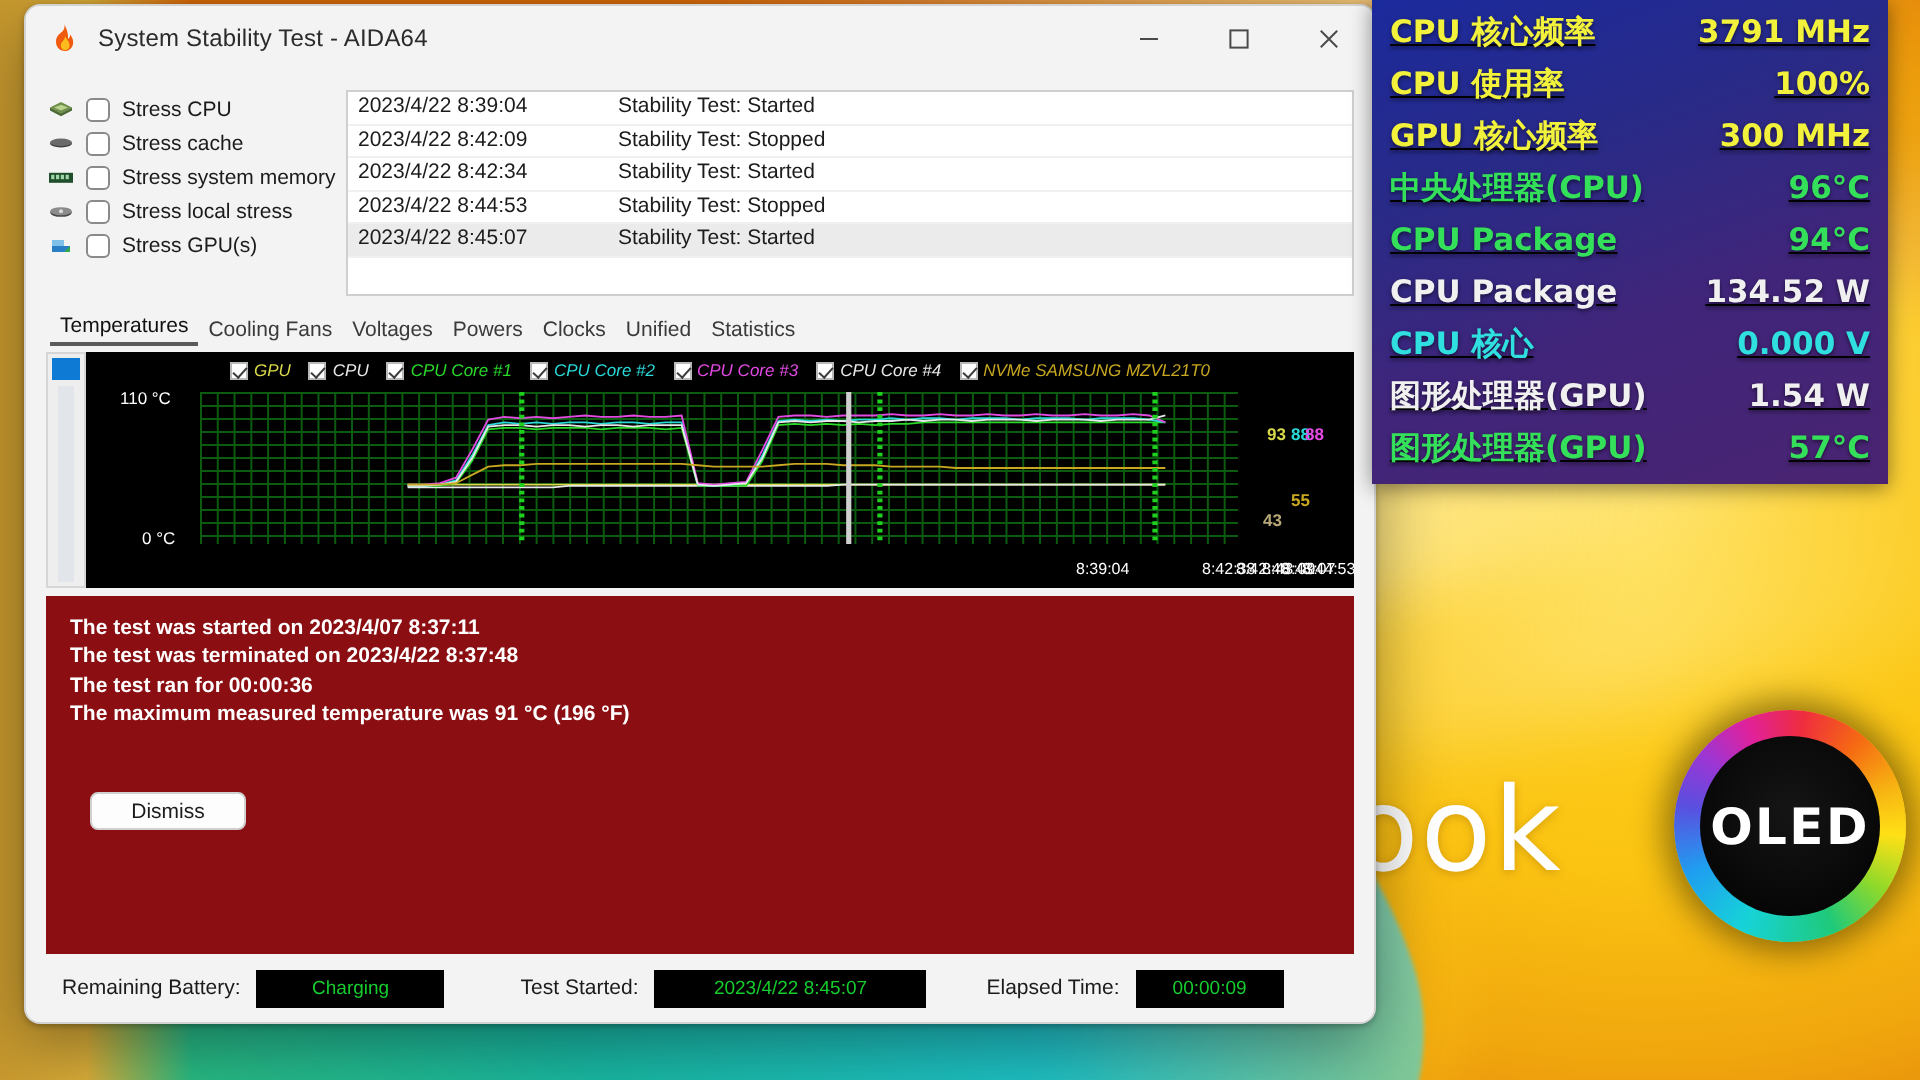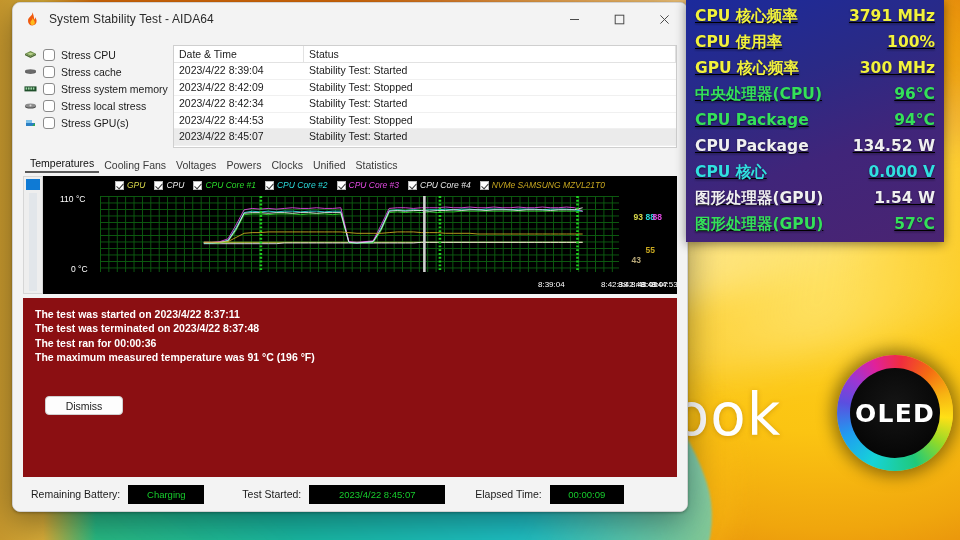--- a/index.html
+++ b/index.html
@@ -203,21 +203,21 @@
   }
 
   
   #status-row { height: 34px; flex: 0 0 34px; display: flex; align-items: center; gap: 0; padding-left: 8px; }
   .st-label { font-size: 10.5px; color: #1b1b1b; margin-right: 8px; white-space: nowrap; }
   .st-field {
     background: #000; color: #16cc2c; font-size: 9.5px;
     display: flex; align-items: center; justify-content: center;
     height: 19px; white-space: nowrap;
   }
-  #f-batt { width: 76px; }
+  #f-batt { width: 94px; }
   #f-start { width: 136px; }
   #f-elapsed { width: 74px; }
   .sp-lg { width: 38px; } .sp-md { width: 30px; }
 
   
   #btn-bar {
     height: 44px; flex: 0 0 44px; border-top: 1px solid #e3e3e3;
     background: #f6f6f6; display: flex; align-items: center; padding: 0 13px; gap: 0;
   }
   .btn {
@@ -354,24 +354,20 @@
                 <polygon points="3,10 9,10 12,7 12,10" fill="#2fa84f"></polygon>
                 <rect x="3" y="4" width="6" height="3" fill="#7fc1e8"></rect>
               </svg>
           </span>
           <span class="cbx"></span>
           <span class="opt-label">Stress GPU(s)</span>
         </div>
       </div>
 
       <div id="log-box">
-        <div id="log-head">
-          <div class="lh c1">Date &amp; Time</div>
-          <div class="lh c2">Status</div>
-        </div>
         <div class="log-row">
           <div class="lc c1">2023/4/22 8:39:04</div>
           <div class="lc c2">Stability Test: Started</div>
         </div>
         <div class="log-row">
           <div class="lc c1">2023/4/22 8:42:09</div>
           <div class="lc c2">Stability Test: Stopped</div>
         </div>
         <div class="log-row">
           <div class="lc c1">2023/4/22 8:42:34</div>
@@ -467,21 +463,21 @@
         <div class="tlabel" style="left:495px">8:39:04</div>
         <div class="tlabel" style="left:558px">8:42:38</div>
         <div class="tlabel" style="left:575px">8:42:48</div>
         <div class="tlabel" style="left:588px">8:43:09</div>
         <div class="tlabel" style="left:598px">8:43:07</div>
         <div class="tlabel" style="left:608px">8:44:53</div>
       </div>
     </div>
 
     <div id="alert-box">
-      <div class="alert-line">The test was started on 2023/4/22 8:37:11</div>
+      <div class="alert-line">The test was started on 2023/4/07 8:37:11</div>
       <div class="alert-line">The test was terminated on 2023/4/22 8:37:48</div>
       <div class="alert-line">The test ran for 00:00:36</div>
       <div class="alert-line">The maximum measured temperature was 91 °C  (196 °F)</div>
       <div id="dismiss-btn">Dismiss</div>
     </div>
 
     <div id="status-row">
       <span class="st-label">Remaining Battery:</span>
       <span class="st-field" id="f-batt">Charging</span>
       <span class="sp-lg"></span>

